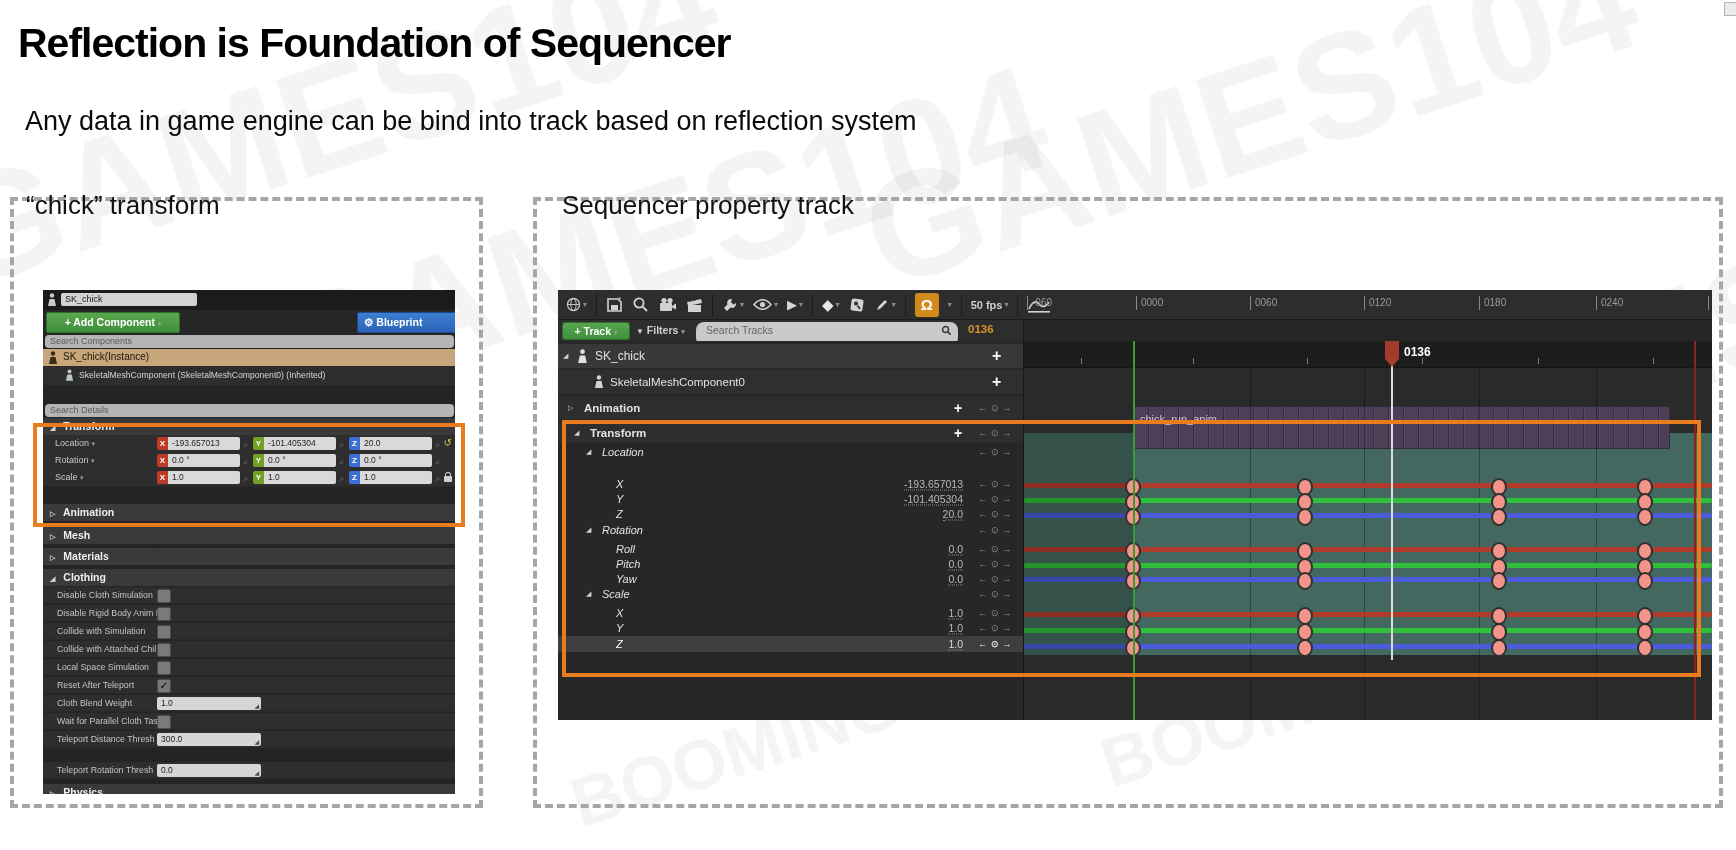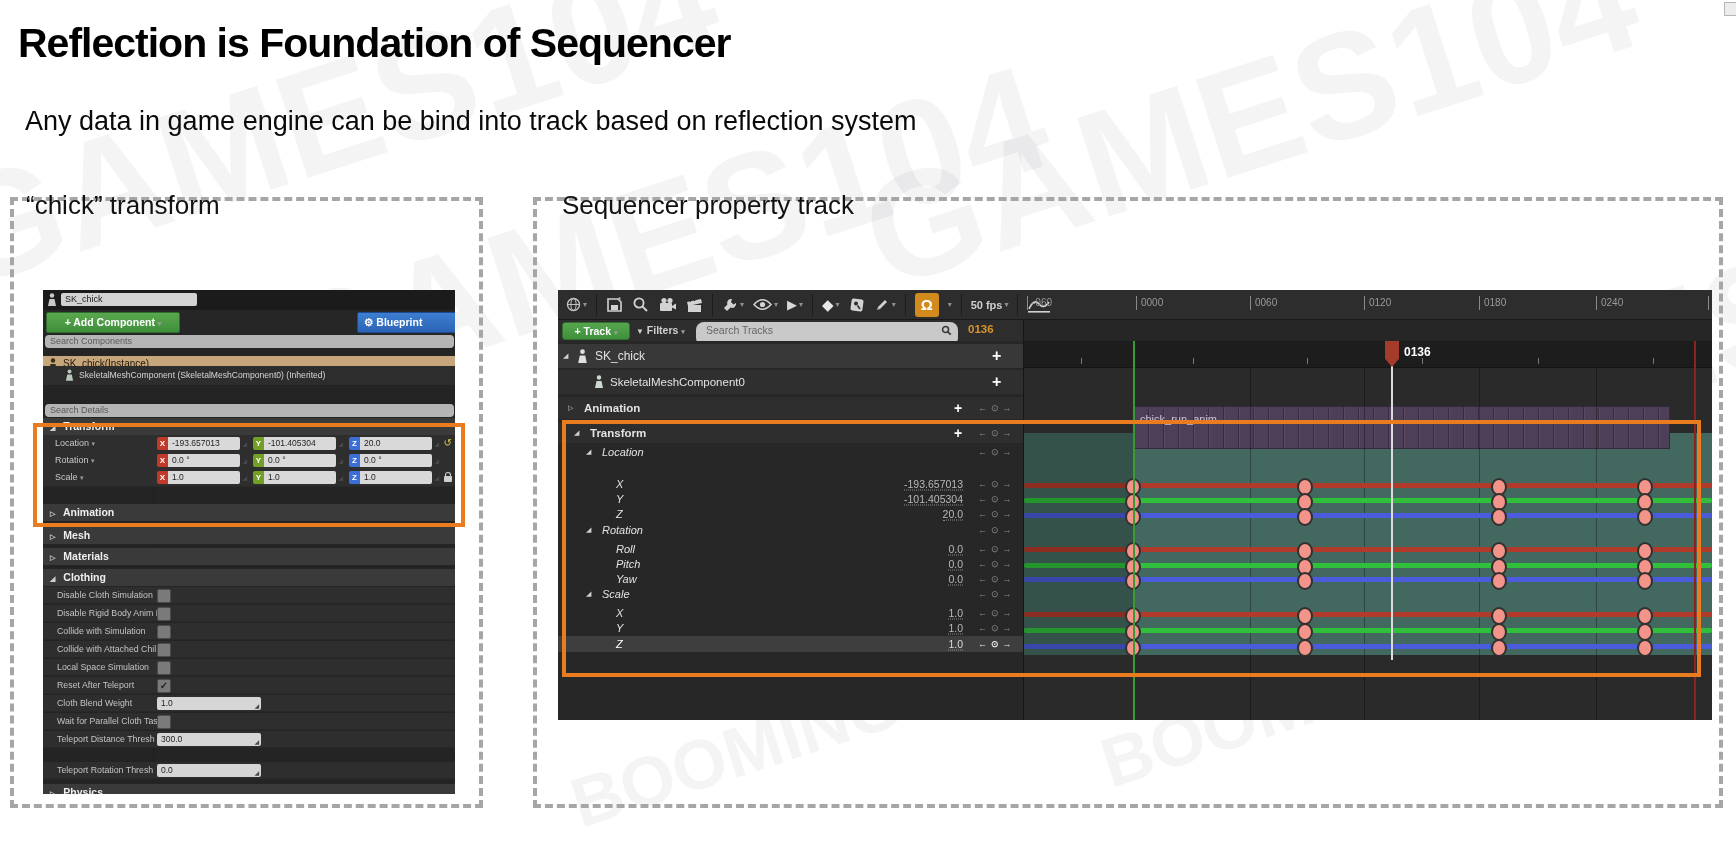--- a/index.html
+++ b/index.html
@@ -145,21 +145,21 @@
       </div>
       <div class="bluebtn">
         <span>⚙ Blueprint</span>
       </div>
     </div>
 
     <div class="row" style="top:44px;height:15px;">
       <div class="searchbox" style="top:1px;">Search Components</div>
     </div>
 
-    <div class="row" style="top:66px;height:17px;background:#c7a67c;">
+    <div class="row" style="top:59px;height:17px;background:#c7a67c;">
       <span class="abs" style="left:5px;top:2px;">
         <svg class="ic" width="10" height="13" viewBox="0 0 10 13">
             <circle cx="5" cy="2.5" r="2.2" fill="#3a2d16"></circle>
             <path d="M1 13 L2.5 6 h5 L9 13 Z" fill="#3a2d16"></path>
           </svg>
       </span>
       <span class="abs" style="left:20px;top:2px;font-size:10px;color:#221607;">SK_chick(Instance)</span>
     </div>
 
     <div class="row" style="top:76px;height:19px;background:#2d2d2d;">

